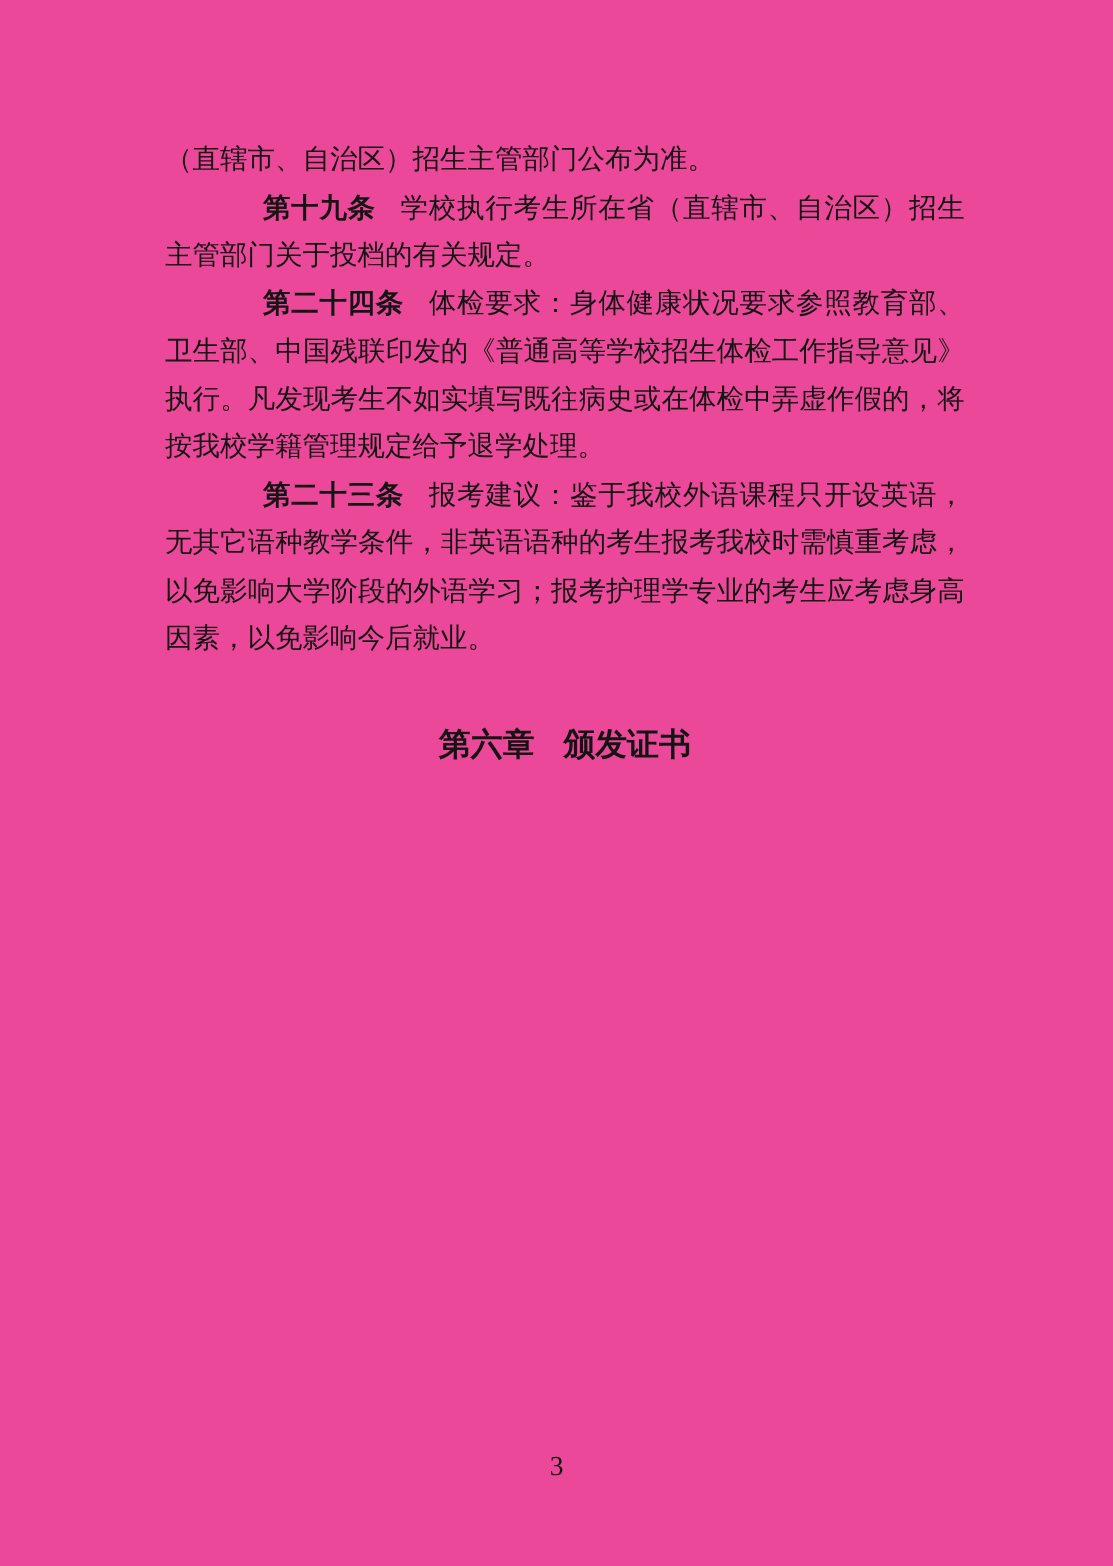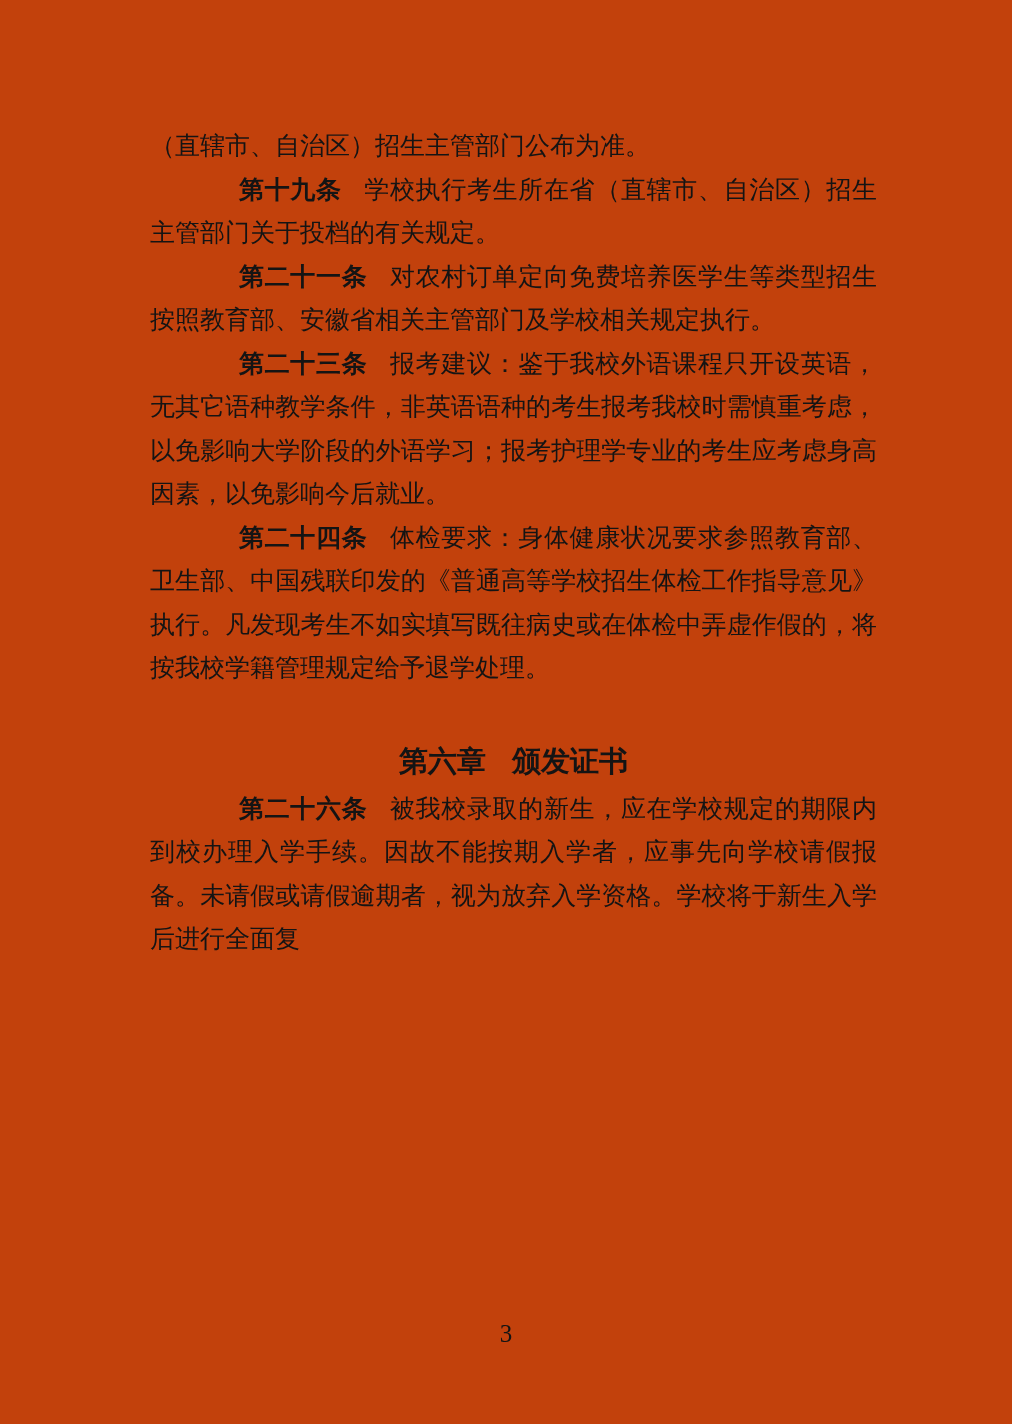--- a/index.html
+++ b/index.html
@@ -4,21 +4,21 @@
 <style>
   html, body {
     margin: 0;
     padding: 0;
     background: #ffffff;
   }
   .page {
     position: relative;
     width: 1012px;
     height: 1424px;
-    background: #c2410c;
+    background: #ec4899;
     overflow: hidden;
     color: #141414;
     font-family: "Liberation Serif", "DejaVu Serif", serif;
   }
   .content {
     position: absolute;
     left: 150px;
     top: 124px;
     width: 727px;
   }
@@ -37,21 +37,21 @@
     font-weight: 700;
     font-family: "Liberation Sans", "DejaVu Sans", sans-serif;
     margin-right: 0.9em;
     margin-left: 39px;
   }
   .chapter {
     margin: 52px 0 1px 0;
     font-size: 29px;
     line-height: 44px;
     font-weight: 700;
-    font-family: Liberation Mono, monospace;
+    font-family: Liberation Serif, serif;
     text-align: center;
   }
   .chapter .chapter-lead {
     margin-right: 0.9em;
   }
   .page-number {
     position: absolute;
     left: 0;
     top: 1316px;
     width: 100%;
@@ -65,29 +65,27 @@
 <body>
 
 <div class="page">
   <div class="content">
 
     <p class="par no-indent"><span>（直辖市、自治区）招生主管部门公布为准。</span></p>
 
     <p class="par"><span class="lead">第十九条</span><span>学校执行考生所在省（直辖市、自治区）招生主管部门关于投档的有关规定。</span></p>
 
 
-    <p class="par"><span class="lead">第二十一条</span><span>对农村订单定向免费培养医学生等类型招生按照教育部、安徽省相关主管部门及学校相关规定执行。</span></p>
 
 
+    <p class="par"><span class="lead">第二十四条</span><span>体检要求：身体健康状况要求参照教育部、卫生部、中国残联印发的《普通高等学校招生体检工作指导意见》执行。凡发现考生不如实填写既往病史或在体检中弄虚作假的，将按我校学籍管理规定给予退学处理。</span></p>
+
     <p class="par"><span class="lead">第二十三条</span><span>报考建议：鉴于我校外语课程只开设英语，无其它语种教学条件，非英语语种的考生报考我校时需慎重考虑，以免影响大学阶段的外语学习；报考护理学专业的考生应考虑身高因素，以免影响今后就业。</span></p>
-
-    <p class="par"><span class="lead">第二十四条</span><span>体检要求：身体健康状况要求参照教育部、卫生部、中国残联印发的《普通高等学校招生体检工作指导意见》执行。凡发现考生不如实填写既往病史或在体检中弄虚作假的，将按我校学籍管理规定给予退学处理。</span></p>
 
     <h2 class="chapter"><span class="chapter-lead">第六章</span><span>颁发证书</span></h2>
 
 
 
-    <p class="par"><span class="lead">第二十六条</span><span>被我校录取的新生，应在学校规定的期限内到校办理入学手续。因故不能按期入学者，应事先向学校请假报备。未请假或请假逾期者，视为放弃入学资格。学校将于新生入学后进行全面复</span></p>
 
   </div>
 
   <div class="page-number">3</div>
 </div>
 
 </body></html>

